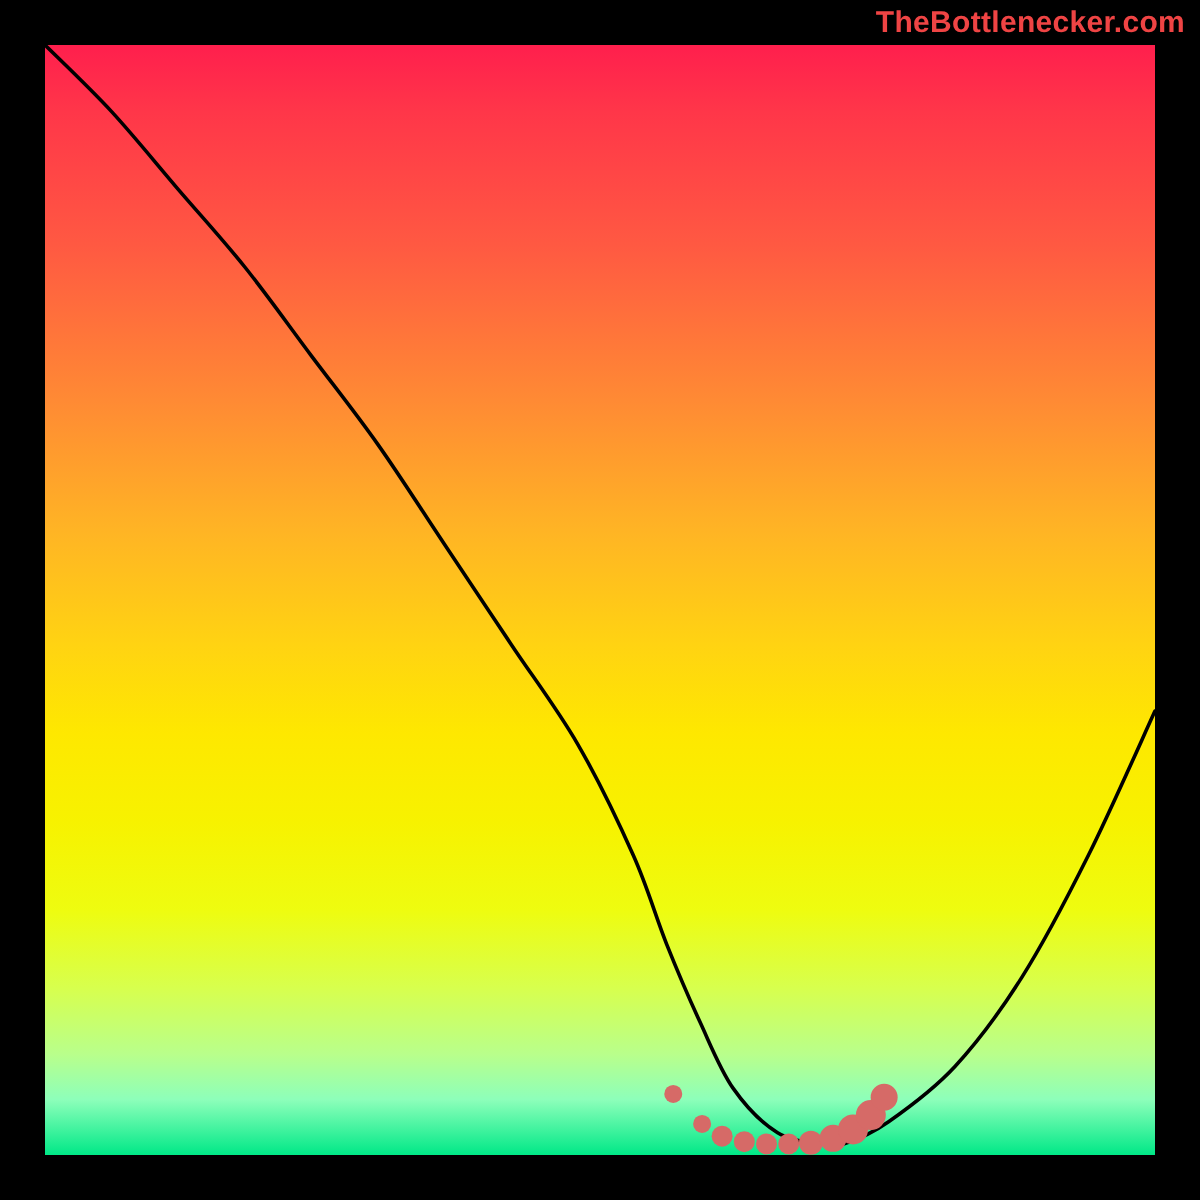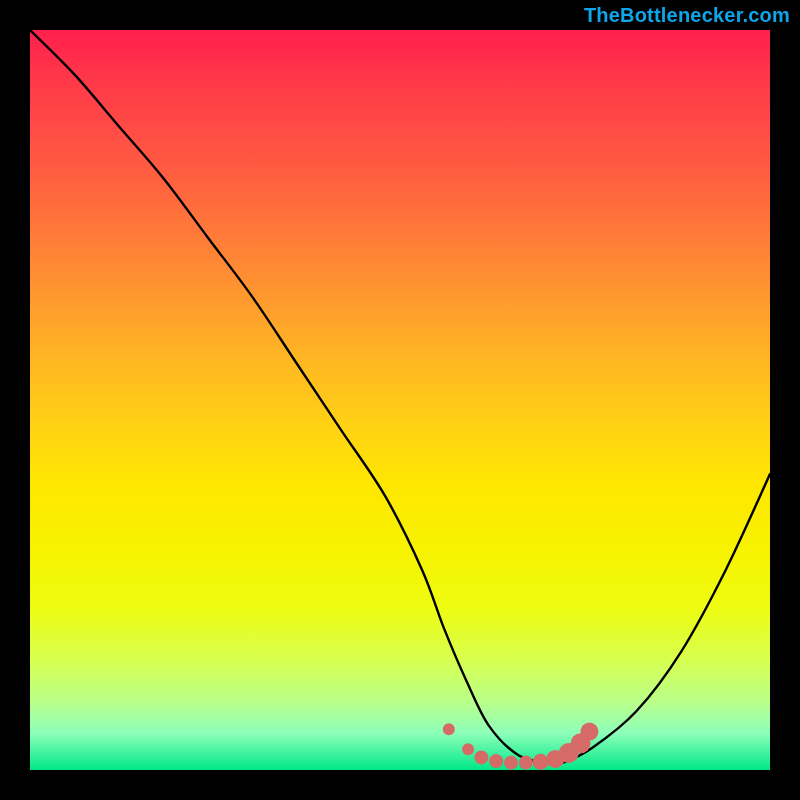--- a/index.html
+++ b/index.html
@@ -10,21 +10,21 @@
     position: relative;
     background: #000;
   }
   .attribution {
     position: absolute;
     top: 4px;
     right: 10px;
     font-family: Arial, Helvetica, sans-serif;
     font-size: 20px;
     font-weight: bold;
-    color: #0ea5e9;
+    color: #ef4444;
     letter-spacing: 0.2px;
   }
   .plot-area {
     position: absolute;
     left: 30px;
     top: 30px;
     width: 740px;
     height: 740px;
     background: linear-gradient(to bottom,
       #ff1f4d 0%,

